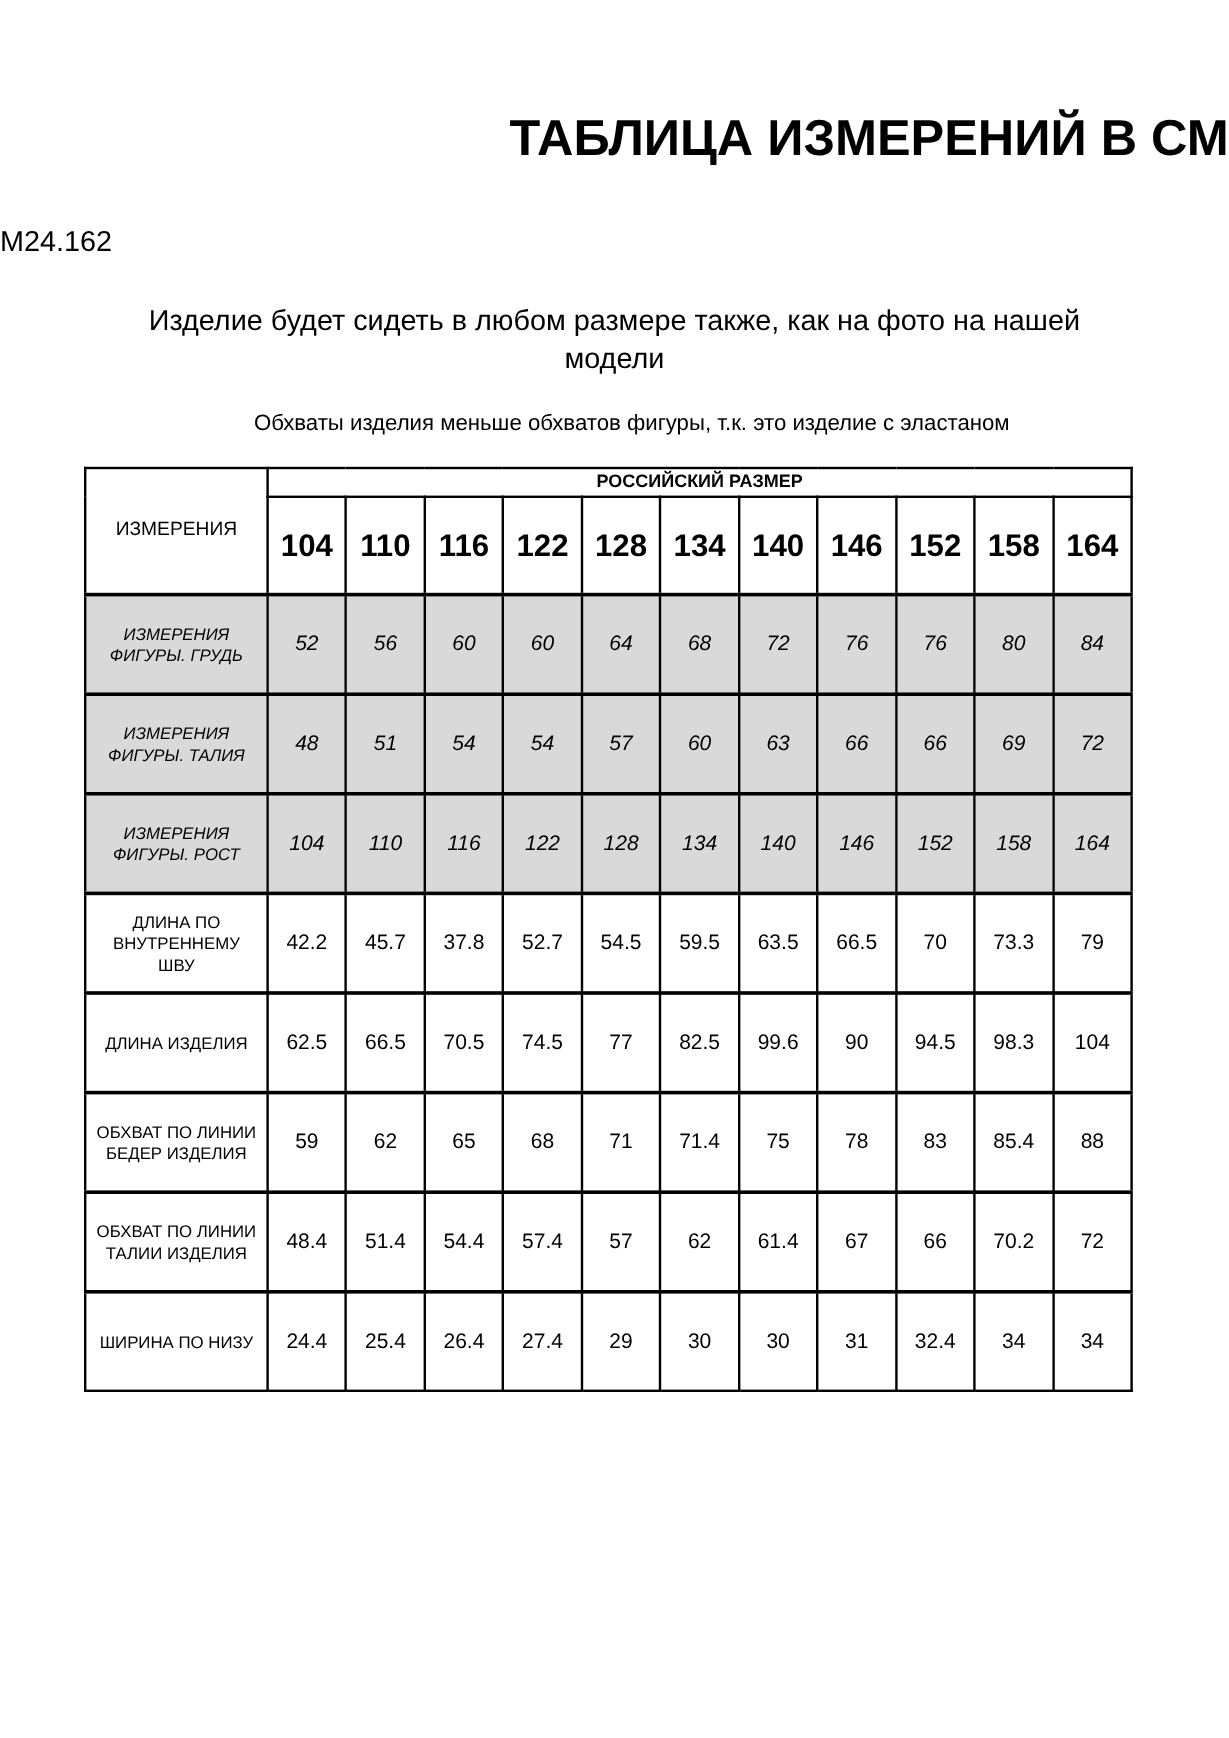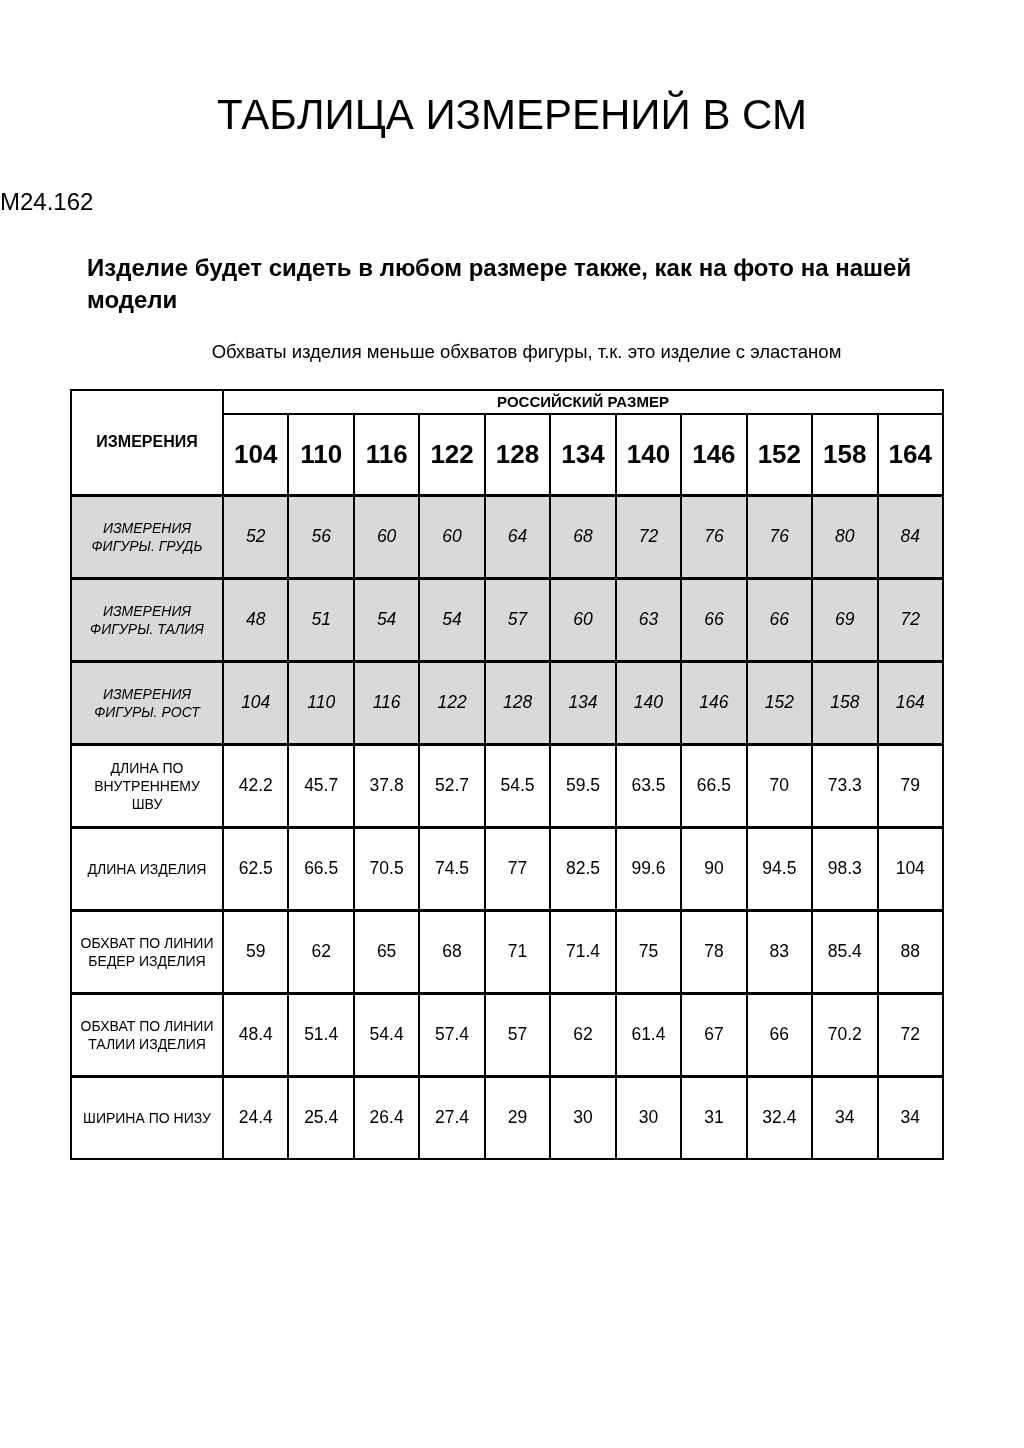--- a/index.html
+++ b/index.html
@@ -11,39 +11,39 @@
   }
   body {
     width: 1024px;
     height: 1448px;
     overflow: hidden;
   }
   .doc { width: 1024px; }
 
   .title {
     margin: 93px 0 0 0;
-    text-align: center;
+    text-align: right;
     font-size: 42px;
-    font-weight: 400;
+    font-weight: 700;
     line-height: 1.05;
     letter-spacing: 0px;
   }
   .model {
     margin-top: 51px;
     text-align: left;
     font-size: 24px;
     font-weight: 400;
   }
   .subtitle {
     margin: 36px auto 0 auto;
     width: 850px;
-    text-align: left;
+    text-align: center;
     font-size: 24px;
     line-height: 1.33;
-    font-weight: 700;
+    font-weight: 400;
   }
   .note {
     margin-top: 25px;
     text-align: center;
     font-size: 18.5px;
     font-weight: 400;
     padding-left: 29px;
   }
 
   table.size-table {
@@ -57,21 +57,21 @@
     border: 2px solid var(--border-color, #000);
     padding: 0;
     vertical-align: middle;
     overflow: hidden;
   }
   .size-table tbody tr { border-top: 3px solid var(--border-color, #000); }
   .col-label { width: 152px; }
 
   th.corner {
     font-size: 16px;
-    font-weight: 700;
+    font-weight: 400;
   }
   th.group {
     font-size: 15px;
     font-weight: 700;
     height: 22px;
   }
   th.size {
     font-size: 26px;
     font-weight: 700;
     height: 79px;

